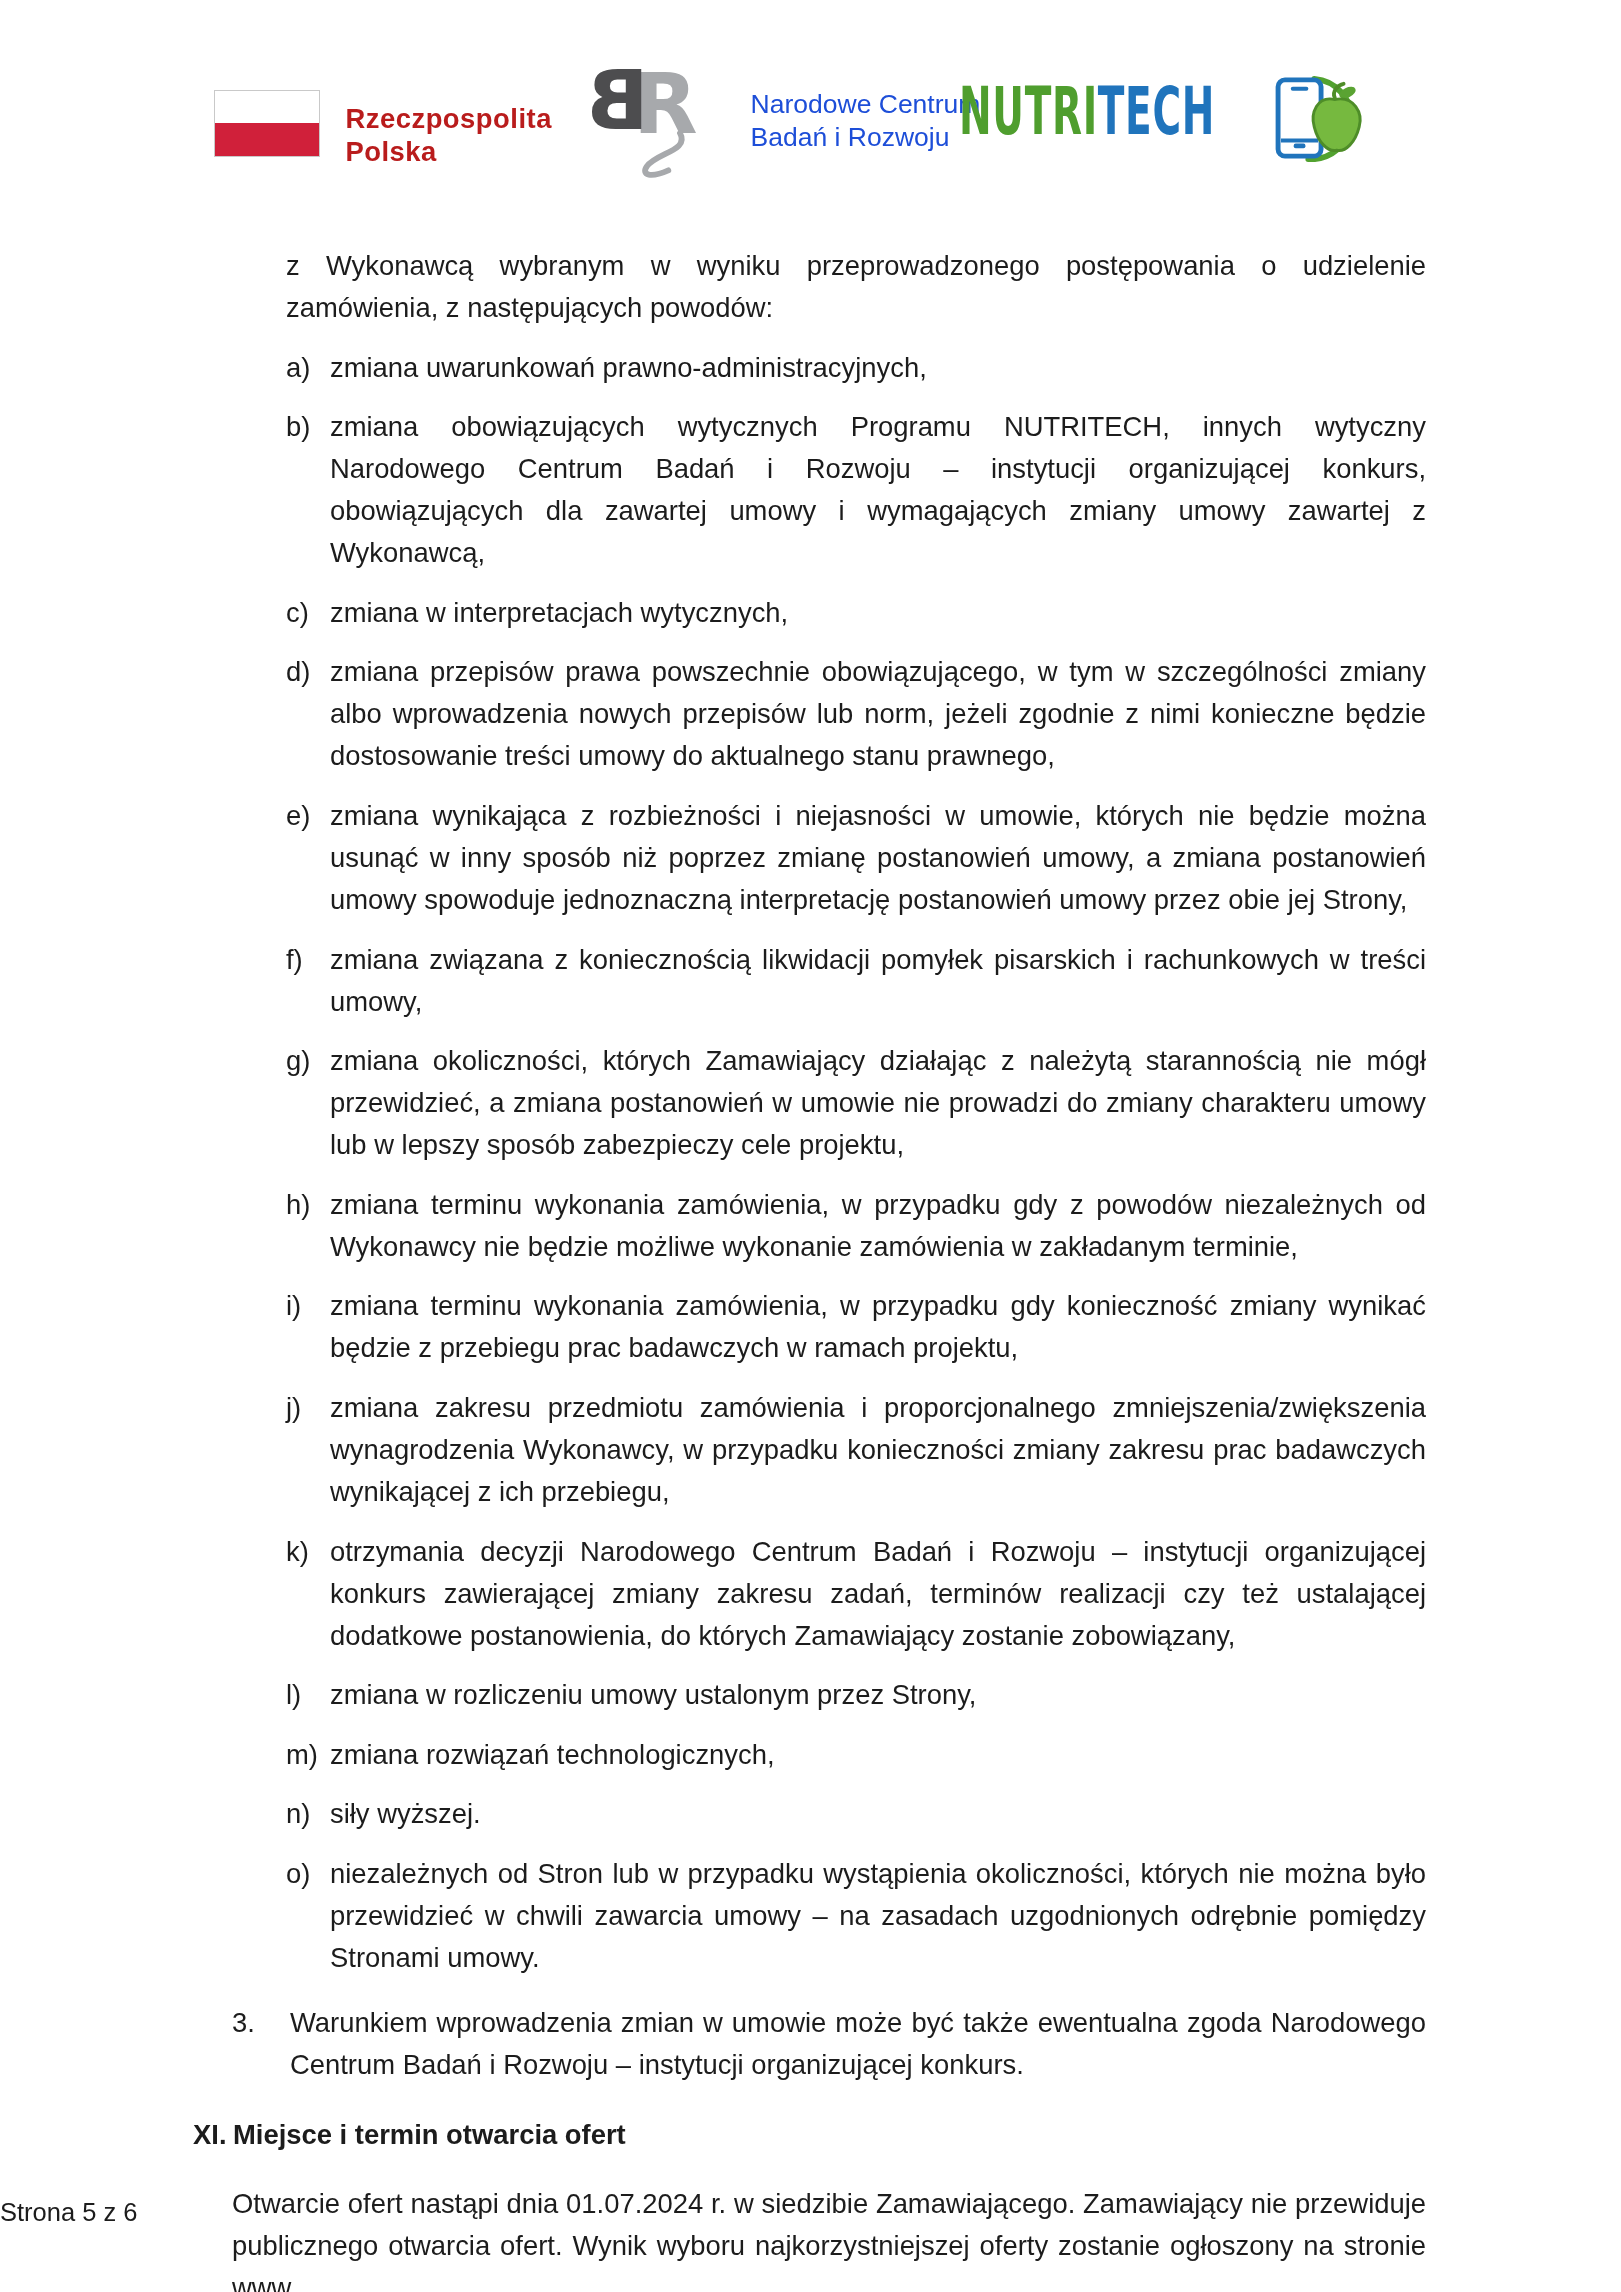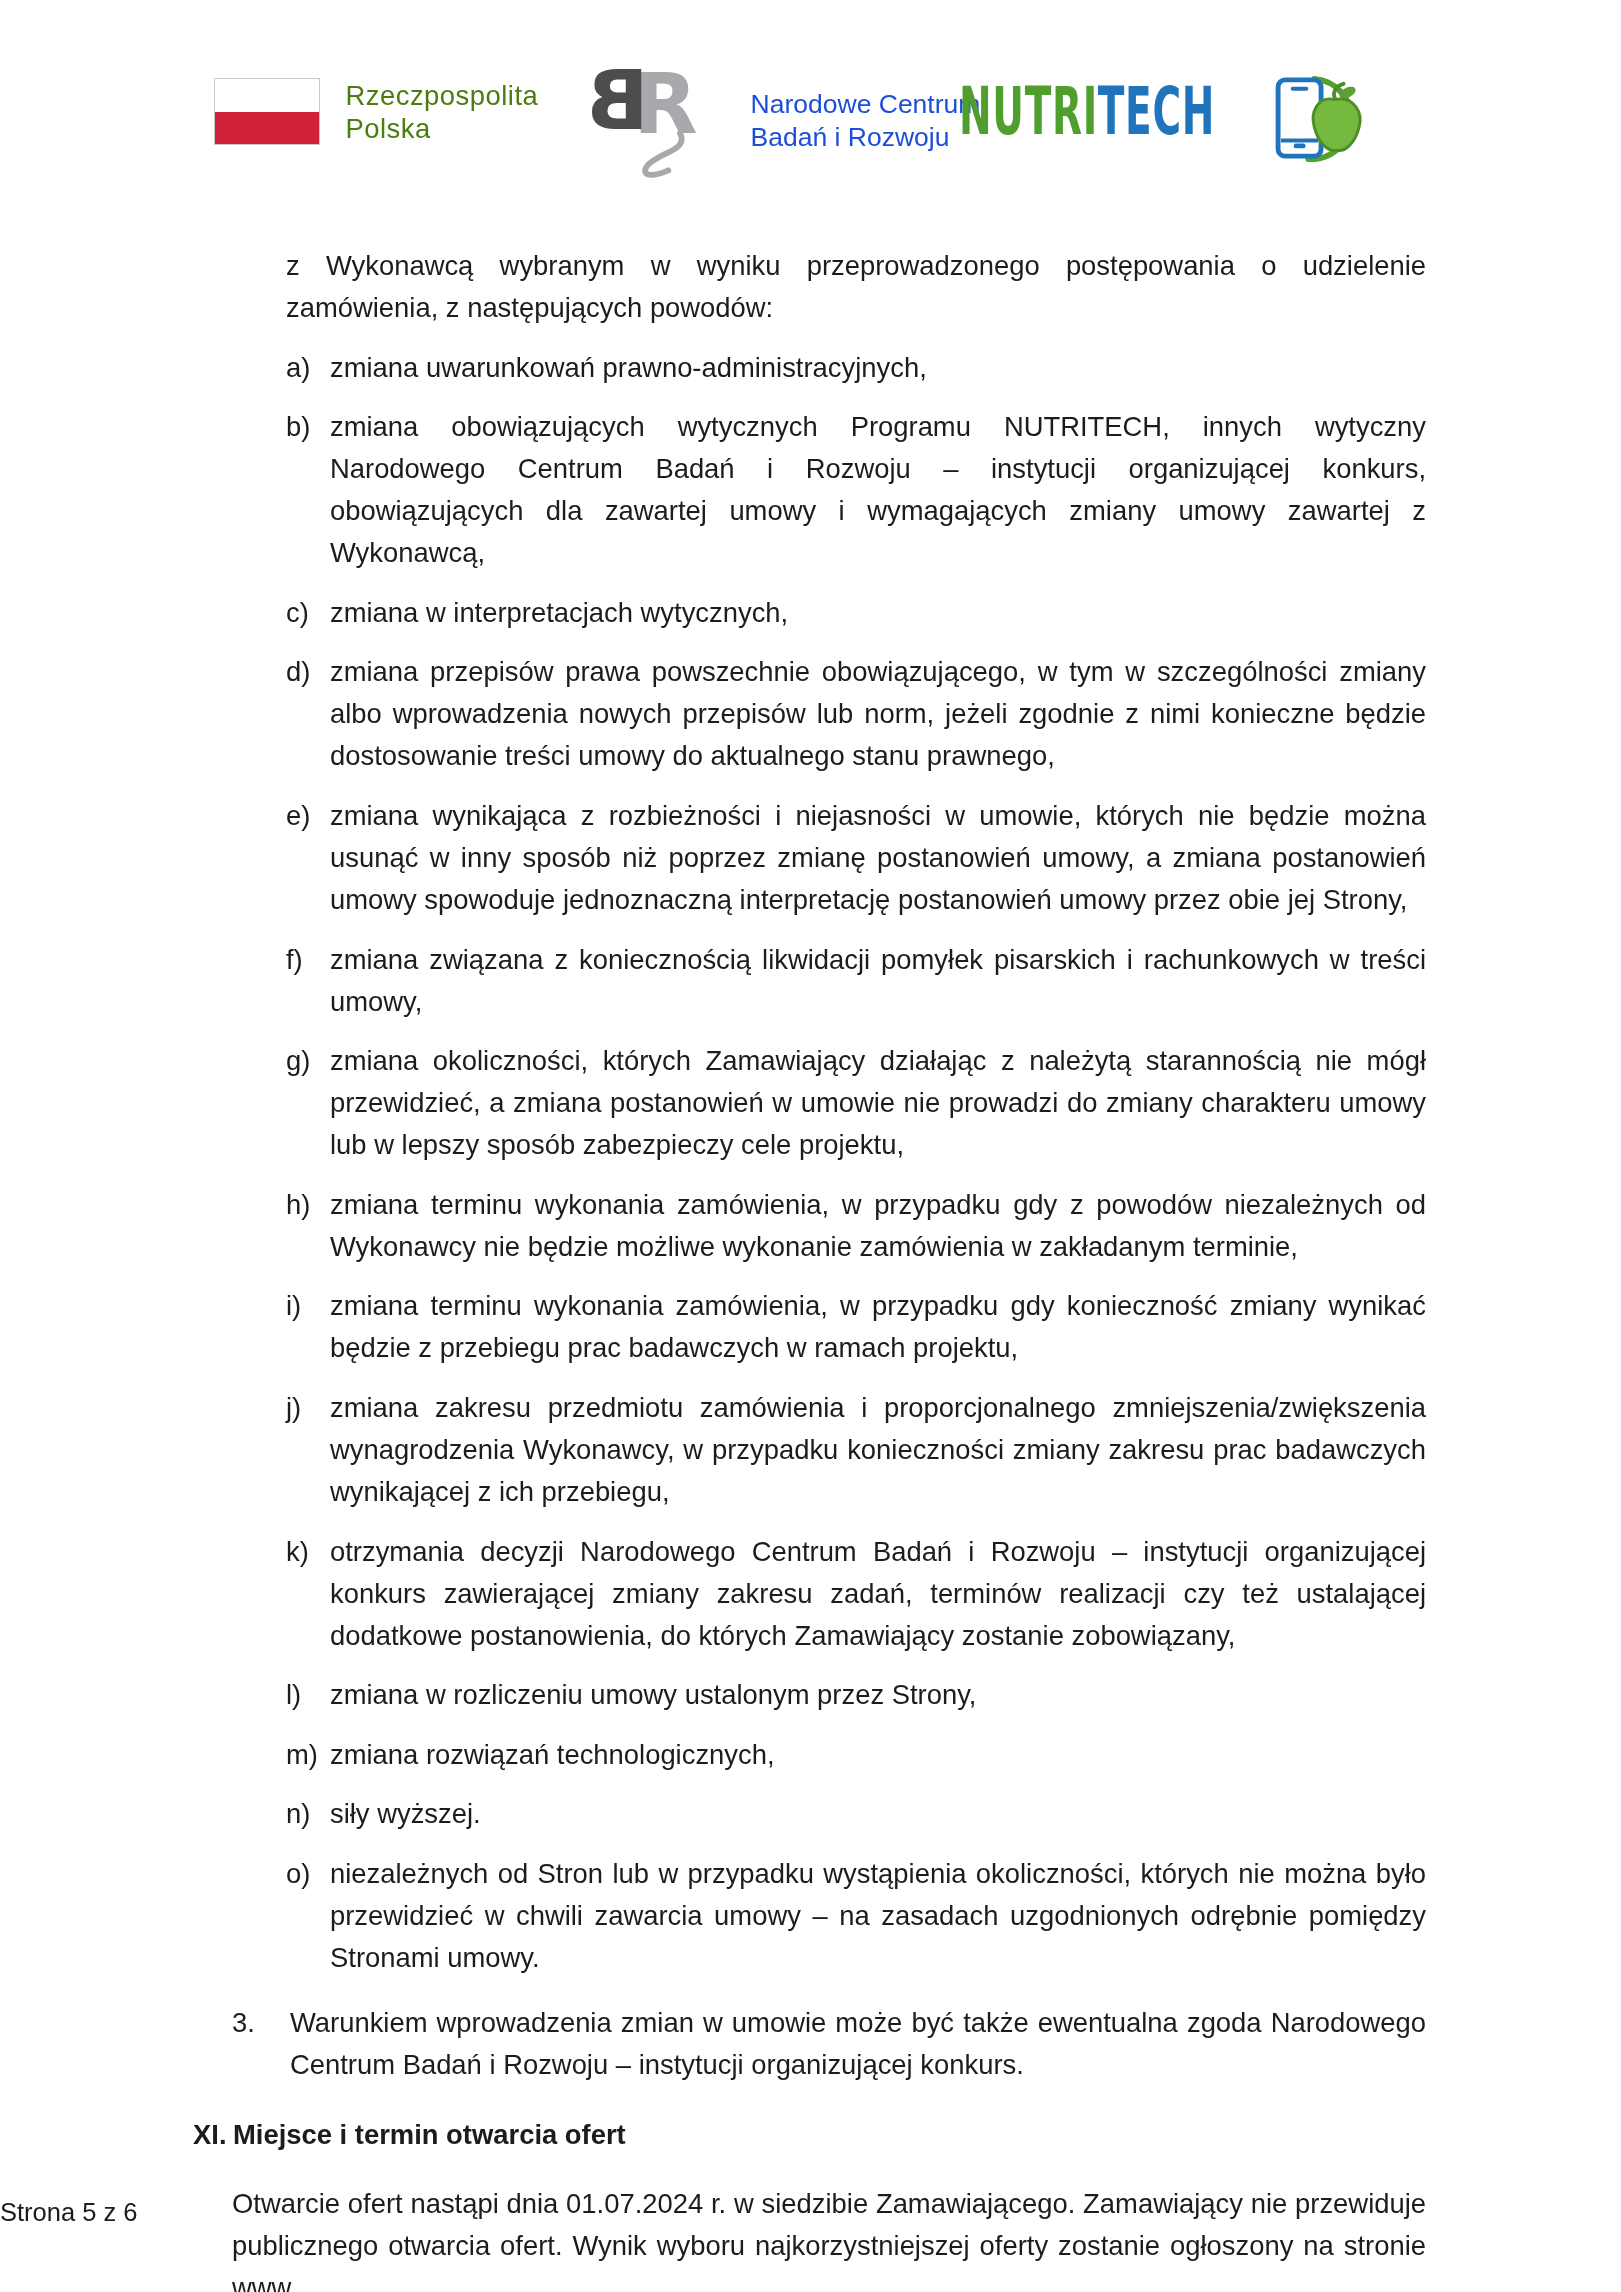--- a/index.html
+++ b/index.html
@@ -10,21 +10,21 @@
     font-family:"Liberation Sans",sans-serif;
     color:#1c1c1c;
     overflow:hidden;
   }
   
   .hdr{position:absolute;top:0;left:0;width:100%;height:216px;}
   .logo-poland{position:absolute;left:214px;top:78px;display:flex;align-items:center;}
   .flag{width:106px;height:67px;border:1px solid #c9c9c9;box-sizing:border-box;}
   .flag .white{height:50%;background:#ffffff;}
   .flag .red{height:50%;background:#d0203a;}
-  .poland-text{margin-left:25.5px;font-size:27.4px;line-height:33px;font-weight:400;color:#4d7c0f;letter-spacing:0.5px;}
+  .poland-text{margin-left:25.5px;font-size:27.4px;line-height:33px;font-weight:700;color:#b91c1c;letter-spacing:0.5px;margin-top:24px;}
   .logo-ncbr{position:absolute;left:586px;top:57px;display:flex;align-items:flex-start;}
   .ncbr-text{margin-left:17.6px;margin-top:31px;font-size:26.5px;line-height:33px;color:#1d4ed8;}
   .logo-nutritech{position:absolute;left:959px;top:76px;display:flex;}
   .nutritech-word{font-weight:700;font-size:61px;letter-spacing:1px;display:inline-block;transform:scaleX(.64) scaleY(1.08);transform-origin:left center;white-space:nowrap;font-family:"DejaVu Sans",sans-serif;}
   .nutri{color:#4f9e2e;}
   .tech{color:#2074bc;}
   .nutritech-mark{margin-left:-86px;}
   
   .main{position:absolute;left:286px;top:245px;width:1140px;font-size:27.4px;line-height:42px;}
   .para{ text-align:justify;margin:0 0 17.6px 0;}

